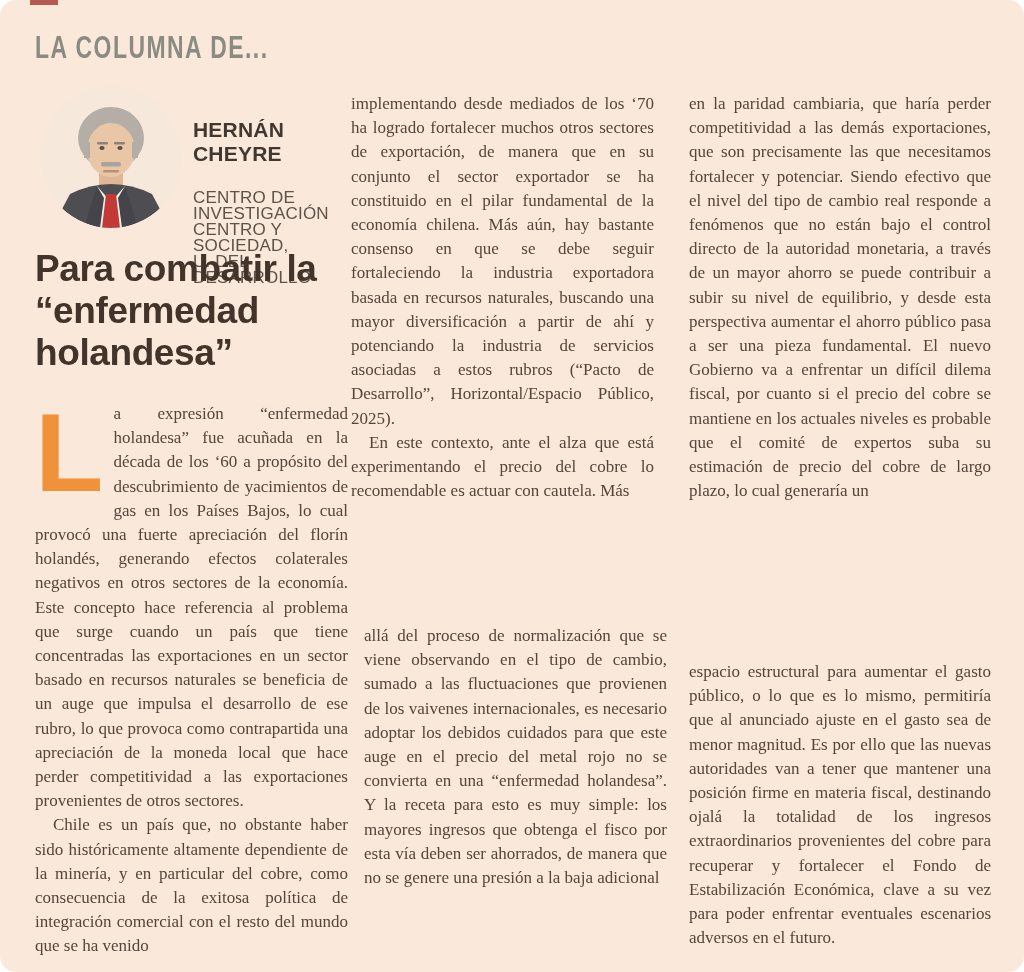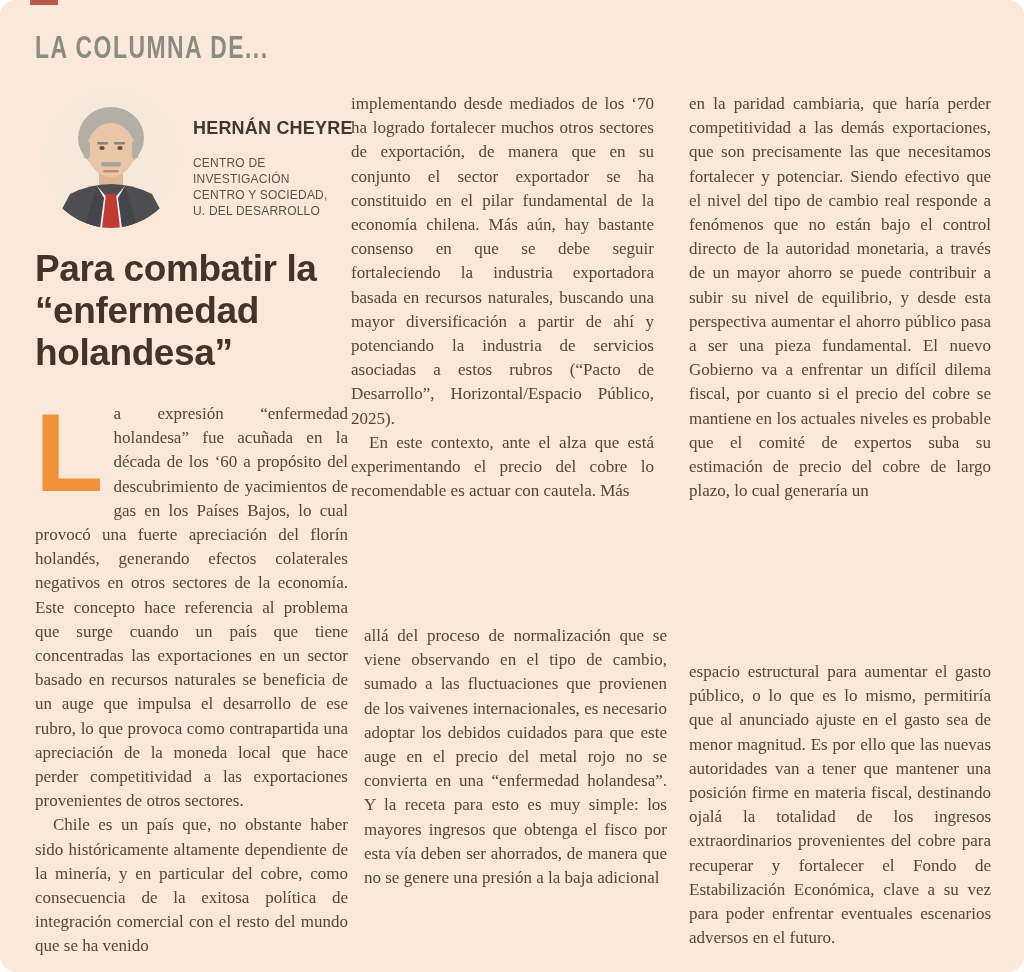--- a/index.html
+++ b/index.html
@@ -24,24 +24,24 @@
     transform:scaleX(.74);transform-origin:left top;
     white-space:nowrap;
   }
   
   .photo{
     position:absolute;left:40px;top:86px;width:142px;height:142px;
     border-radius:50%;overflow:hidden;
   }
   .author-info{position:absolute;left:193px;top:118px;width:160px;}
   .author-name{
-    font-weight:700;font-size:18px;color:#413931;letter-spacing:.2px;
-    margin-bottom:16px;
+    font-weight:700;font-size:21px;color:#413931;letter-spacing:.2px;
+    margin-bottom:24px;
   }
-  .author-aff{font-size:12px;line-height:16px;color:#5c534a;letter-spacing:.2px;}
+  .author-aff{font-size:17px;line-height:16px;color:#5c534a;letter-spacing:.2px;}
   
   .headline{
     position:absolute;left:35px;top:248px;width:305px;
     font-weight:700;font-size:37px;line-height:42px;
     color:#42342a;letter-spacing:-.4px;
   }
   
   .bodytext{
     font-family:"Liberation Serif", serif;
     font-size:17px;line-height:24.2px;color:#55443b;

